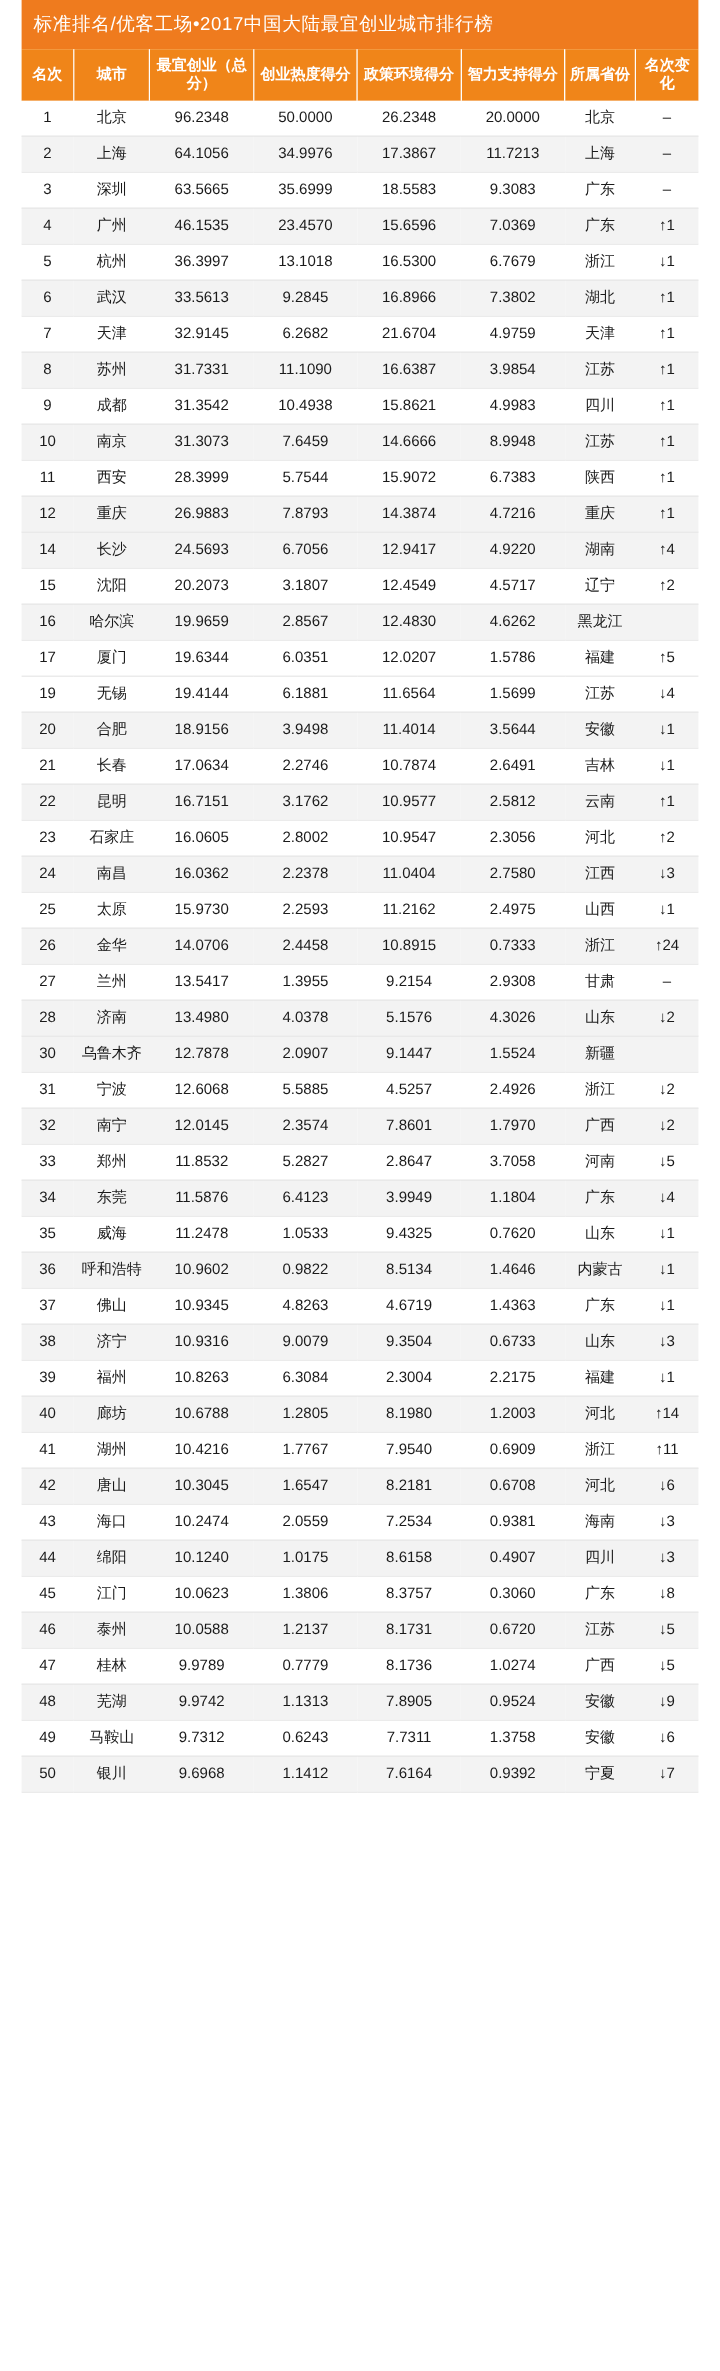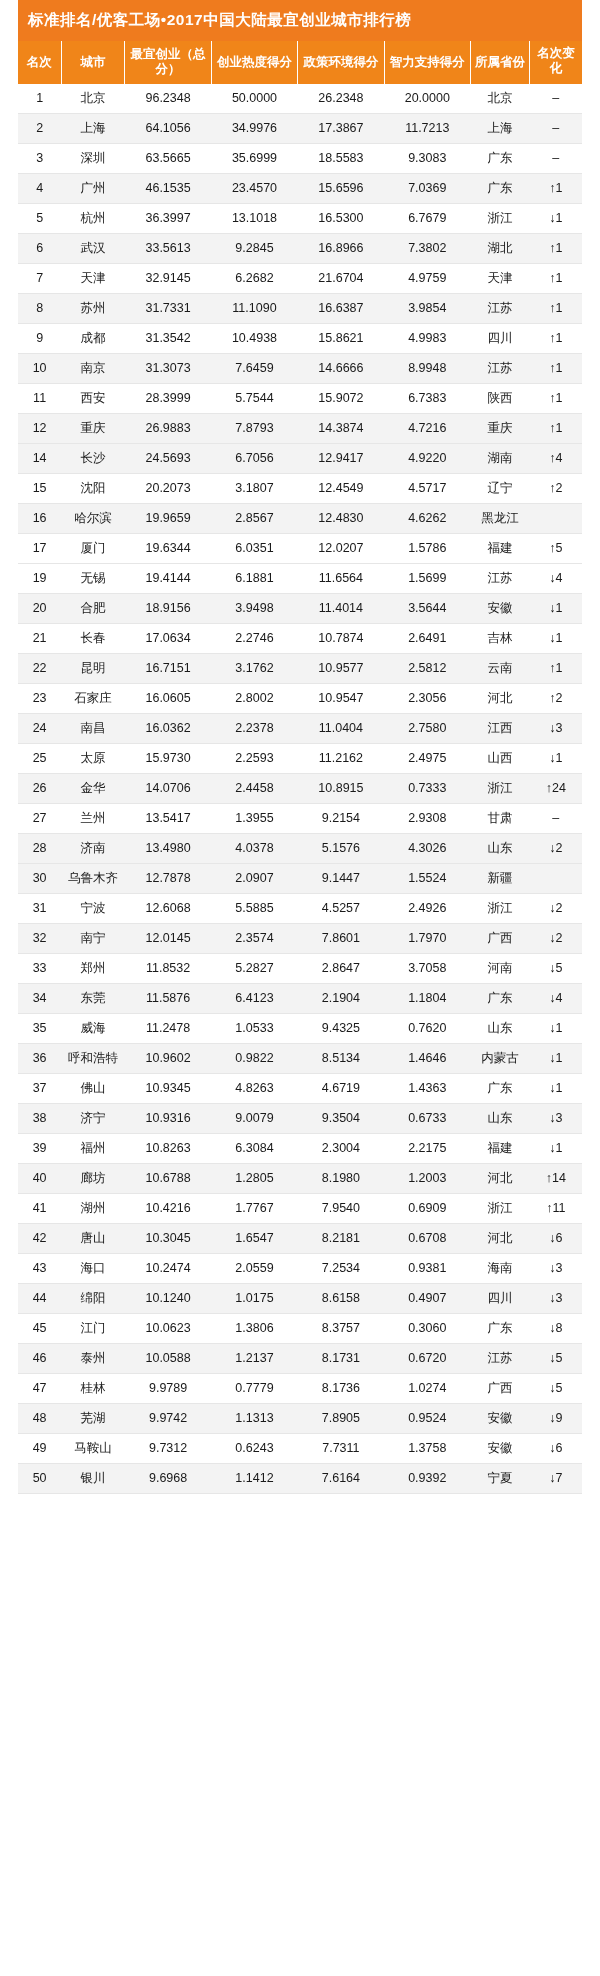--- a/index.html
+++ b/index.html
@@ -15,21 +15,21 @@
   }
   .page {
     width: 600px;
     padding: 0 18px 14px 18px;
     background: #fff;
   }
   .title-bar {
     background: #ef7b1e;
     color: #ffffff;
     font-size: 15.5px;
-    font-weight: bold;
+    font-weight: normal;
     letter-spacing: 0.5px;
     padding: 10px 6px 10px 10px;
     white-space: nowrap;
     overflow: hidden;
   }
   table.rank {
     width: 100%;
     border-collapse: collapse;
     table-layout: fixed;
   }
@@ -37,21 +37,21 @@
     background: #f08519;
     color: #ffffff;
     font-size: 12.5px;
     font-weight: bold;
     line-height: 1.22;
     border-right: 1px solid #ffffff;
     padding: 6px 2px;
     vertical-align: middle;
     text-align: center;
   }
-  table.rank th:last-child { border-right: none; font-family: Liberation Mono, monospace; }
+  table.rank th:last-child { border-right: none; }
   table.rank td {
     font-size: 12.5px;
     text-align: center;
     vertical-align: middle;
     padding: 7px 2px;
     border-bottom: 1px solid #e6e6e6;
     line-height: 1.2;
     color: #1a1a1a;
   }
   tr.odd td { background: #ffffff; }
@@ -396,21 +396,21 @@
           <td class="num">2.8647</td>
           <td class="num">3.7058</td>
           <td class="prov">河南</td>
           <td class="delta">↓5</td>
         </tr>
         <tr class="even">
           <td class="rank-no">34</td>
           <td class="city">东莞</td>
           <td class="num">11.5876</td>
           <td class="num">6.4123</td>
-          <td class="num">2.1904</td>
+          <td class="num">3.9949</td>
           <td class="num">1.1804</td>
           <td class="prov">广东</td>
           <td class="delta">↓4</td>
         </tr>
         <tr class="odd">
           <td class="rank-no">35</td>
           <td class="city">威海</td>
           <td class="num">11.2478</td>
           <td class="num">1.0533</td>
           <td class="num">9.4325</td>

